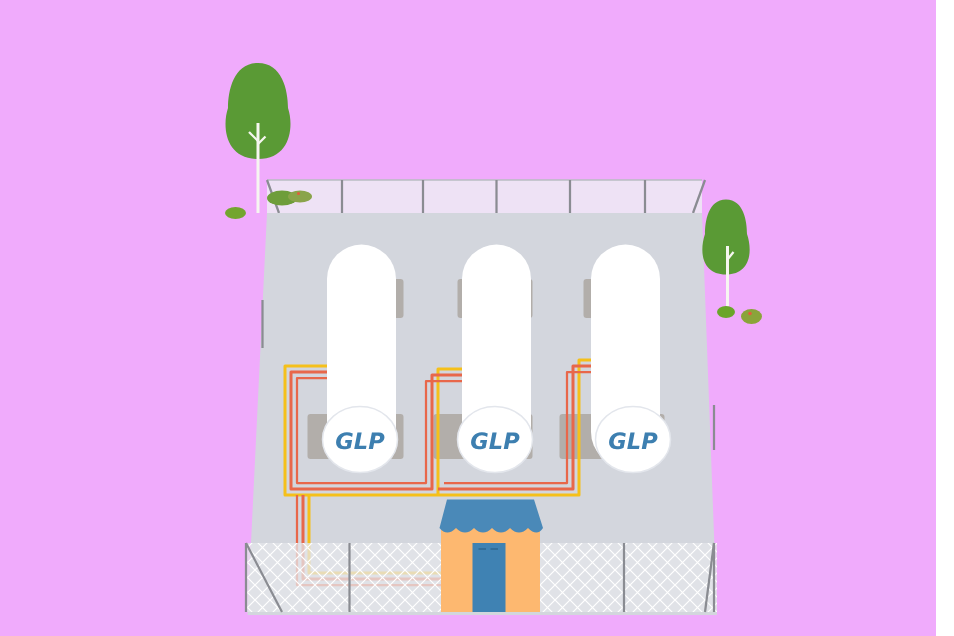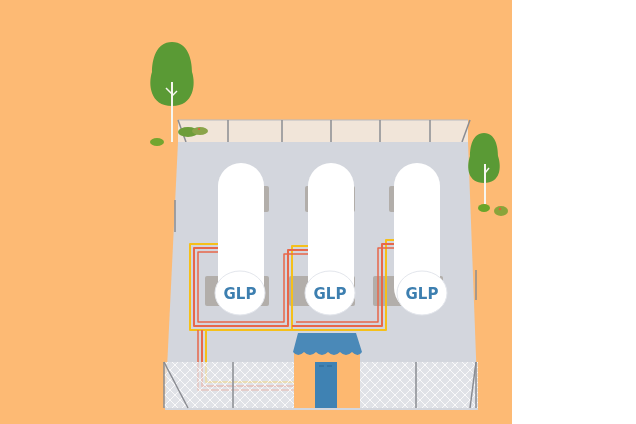--- a/index.html
+++ b/index.html
@@ -1,16 +1,16 @@
 <!DOCTYPE html>
 <html><head>
 <meta charset="utf-8">
 <style>
   html,body{margin:0;padding:0;background:#ffffff;}
-  .stage{position:relative;width:512px;height:424px;overflow:hidden;background:#fdba74;}
+  .stage{position:relative;width:624px;height:424px;overflow:hidden;background:#f0abfc;font-style:italic;}
   svg{display:block;}
   .glp{font-family:"DejaVu Sans",sans-serif;font-weight:bold;font-size:15px;fill:#3d7fb0;}
 </style>
 </head>
 <body>
 
 <div class="stage">
 <svg width="636" height="424" viewBox="0 0 636 424">
 
   <g>

